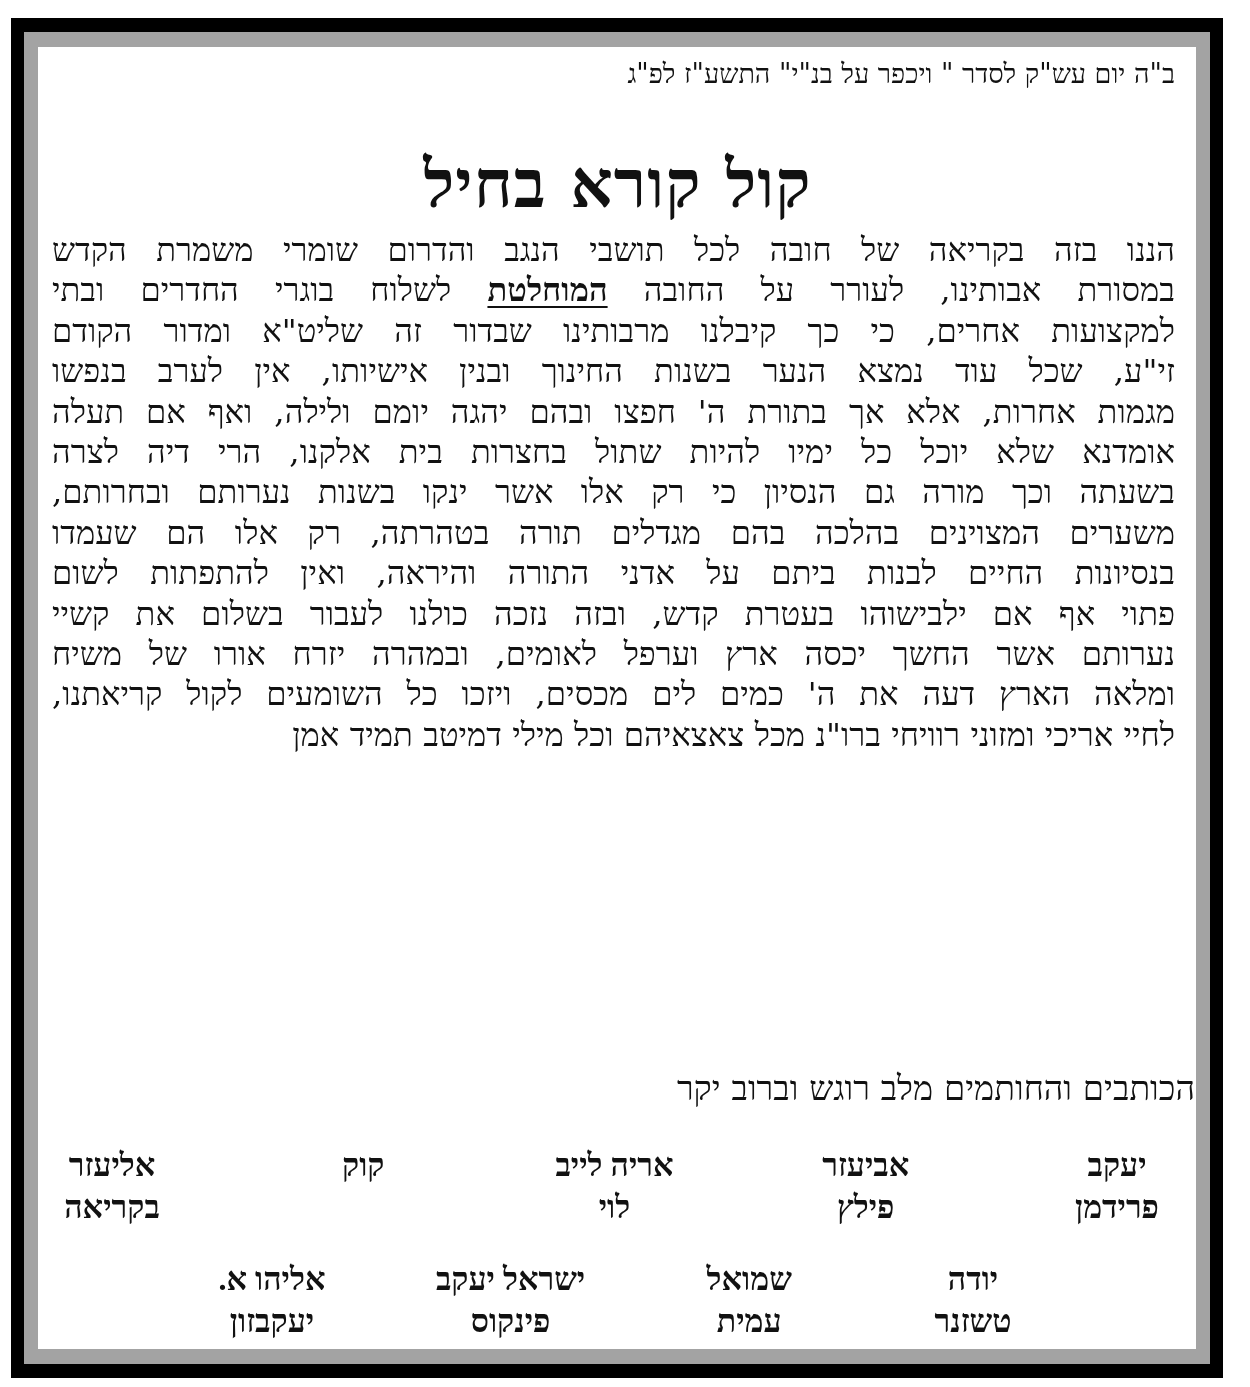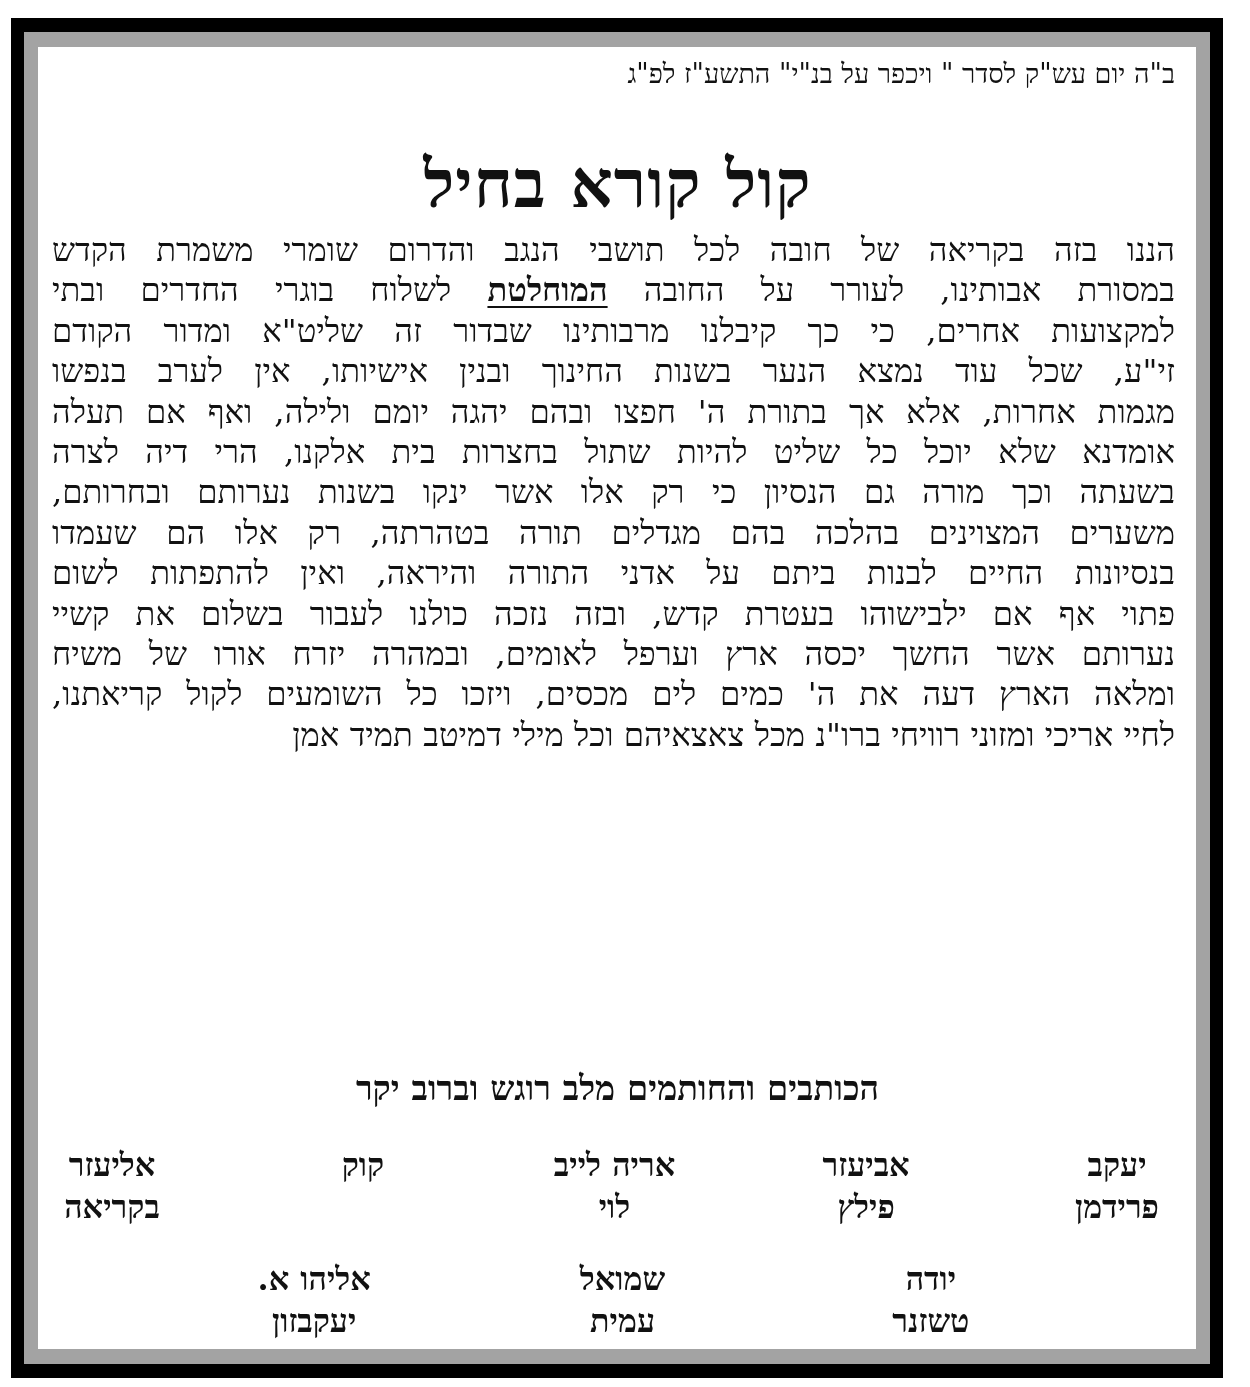--- a/index.html
+++ b/index.html
@@ -32,33 +32,33 @@
     position: absolute; top: 182px; right: 20px; left: 12px;
     font-size: 32.5px; line-height: 40.4px; text-align: justify;
   }
   .body-line {
     display: block; white-space: nowrap; text-align: justify; text-align-last: justify;
     height: 40.4px; overflow: hidden;
   }
   .body-line.last { text-align-last: right; }
   .underline { text-decoration: underline; text-decoration-thickness: 2px; text-underline-offset: 5px; font-weight: bold; }
   .closing {
-    position: absolute; top: 1018px; left: 0; right: 0; text-align: center;
-    font-size: 34px; font-weight: bold; line-height: 44px;
+    position: absolute; top: 1018px; left: 0; right: 0; 
+    font-size: 34px; font-weight: normal; line-height: 44px;
   }
   .sig-row {
     position: absolute; left: 0; right: 0; display: flex; flex-direction: row;
   }
   .sig-row.r1 { top: 1096px; justify-content: space-between; padding: 0 18px 0 12px; }
   .sig-row.r2 { top: 1210px; justify-content: space-around; padding: 0 110px 0 120px; }
   .sig {
     text-align: center; font-size: 32px; font-weight: bold; line-height: 42px;
     white-space: nowrap; min-width: 120px;
   }
-  .sig span { display: block; }
+  .sig span { display: block; font-family: Liberation Serif, serif; }
 </style>
 </head>
 <body>
 
 <div class="frame-outer">
   <div class="frame-gray">
     <div class="frame-inner"></div>
   </div>
 </div>
 
@@ -66,21 +66,21 @@
   <div class="dateline">ב"ה יום עש"ק לסדר " ויכפר על בנ"י" התשע"ז לפ"ג</div>
 
   <div class="title">קול קורא בחיל</div>
 
   <div class="body-text">
     <span class="body-line">הננו בזה בקריאה של חובה לכל תושבי הנגב והדרום שומרי משמרת הקדש</span>
     <span class="body-line"><span>במסורת אבותינו, לעורר על החובה </span><span class="underline">המוחלטת</span><span> לשלוח בוגרי החדרים ובתי</span></span>
     <span class="body-line">למקצועות אחרים, כי כך קיבלנו מרבותינו שבדור זה שליט"א ומדור הקודם</span>
     <span class="body-line">זי"ע, שכל עוד נמצא הנער בשנות החינוך ובנין אישיותו, אין לערב בנפשו</span>
     <span class="body-line">מגמות אחרות, אלא אך בתורת ה' חפצו ובהם יהגה יומם ולילה, ואף אם תעלה</span>
-    <span class="body-line">אומדנא שלא יוכל כל שליט להיות שתול בחצרות בית אלקנו, הרי דיה לצרה</span>
+    <span class="body-line">אומדנא שלא יוכל כל ימיו להיות שתול בחצרות בית אלקנו, הרי דיה לצרה</span>
     <span class="body-line">בשעתה וכך מורה גם הנסיון כי רק אלו אשר ינקו בשנות נערותם ובחרותם,</span>
     <span class="body-line">משערים המצוינים בהלכה בהם מגדלים תורה בטהרתה, רק אלו הם שעמדו</span>
     <span class="body-line">בנסיונות החיים לבנות ביתם על אדני התורה והיראה, ואין להתפתות לשום</span>
     <span class="body-line">פתוי אף אם ילבישוהו בעטרת קדש, ובזה נזכה כולנו לעבור בשלום את קשיי</span>
     <span class="body-line">נערותם אשר החשך יכסה ארץ וערפל לאומים, ובמהרה יזרח אורו של משיח</span>
     <span class="body-line">ומלאה הארץ דעה את ה' כמים לים מכסים, ויזכו כל השומעים לקול קריאתנו,</span>
     <span class="body-line last">לחיי אריכי ומזוני רוויחי ברו"נ מכל צאצאיהם וכל מילי דמיטב תמיד אמן</span>
   </div>
 
   <div class="closing">הכותבים והחותמים מלב רוגש וברוב יקר</div>
@@ -110,17 +110,21 @@
   <div class="sig-row r2">
     <div class="sig">
       <span>יודה</span>
       <span>טשזנר</span>
     </div>
     <div class="sig">
       <span>שמואל</span>
       <span>עמית</span>
     </div>
     <div class="sig">
+      <span>ישראל יעקב</span>
+      <span>פינקוס</span>
+    </div>
+    <div class="sig">
       <span>אליהו א.</span>
       <span>יעקבזון</span>
     </div>
   </div>
 </div>
 
 </body></html>

